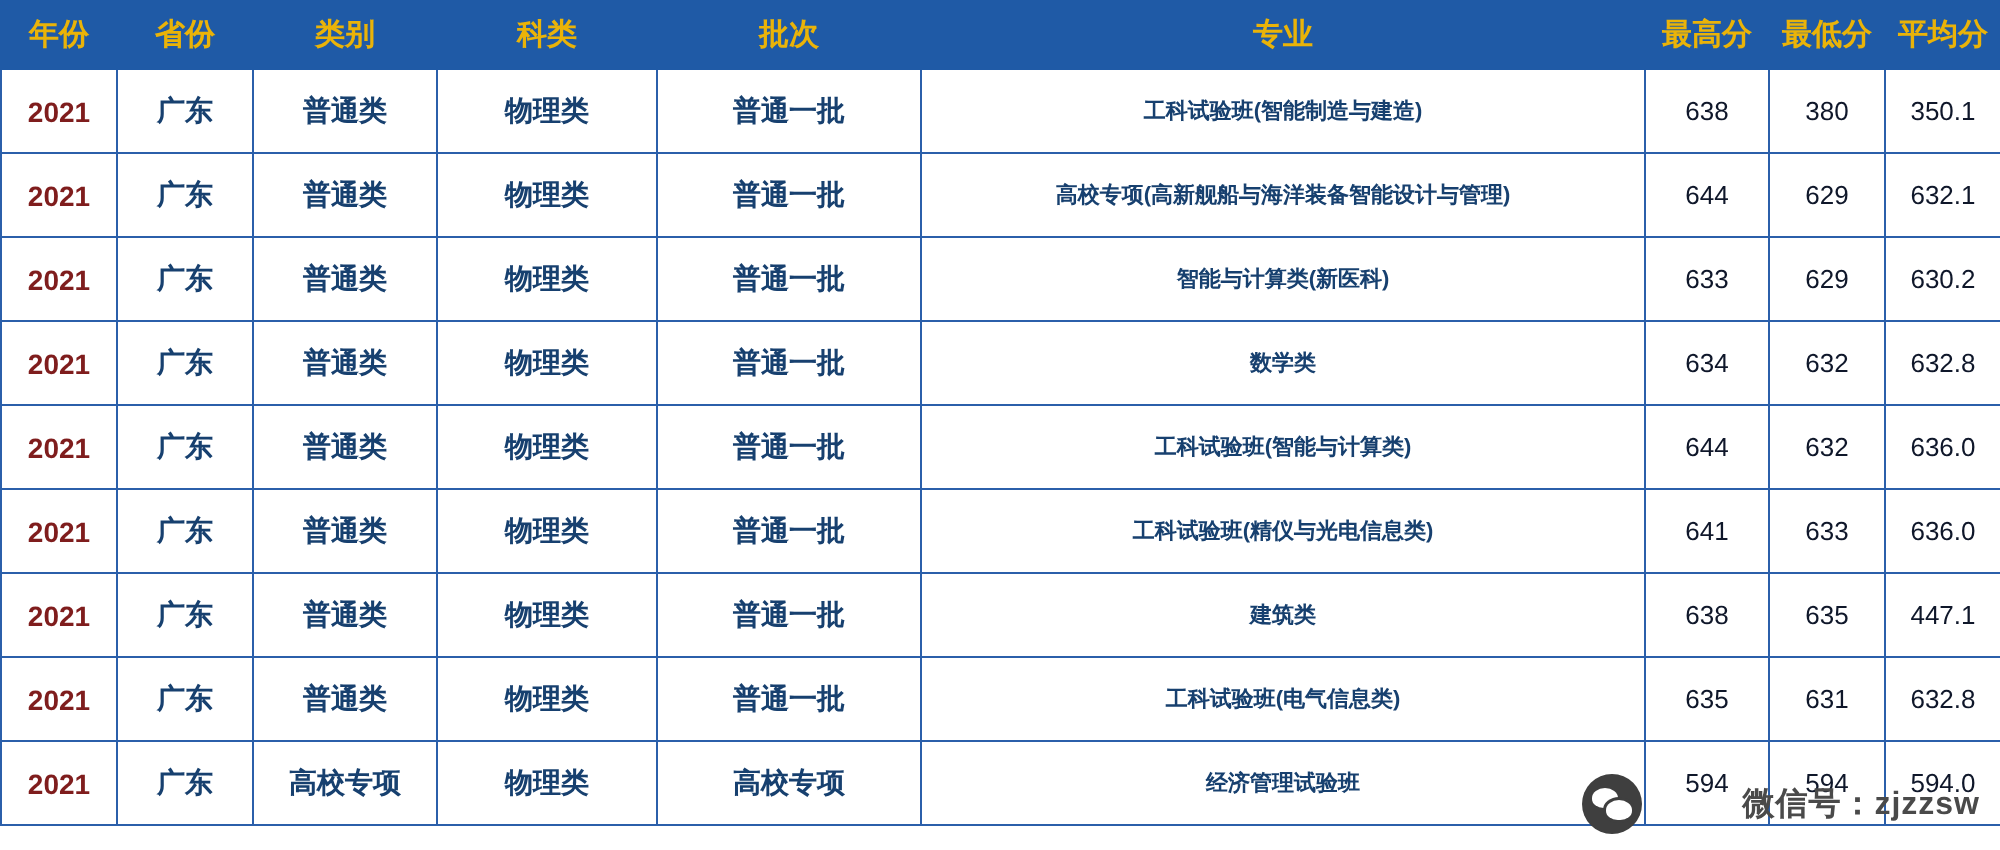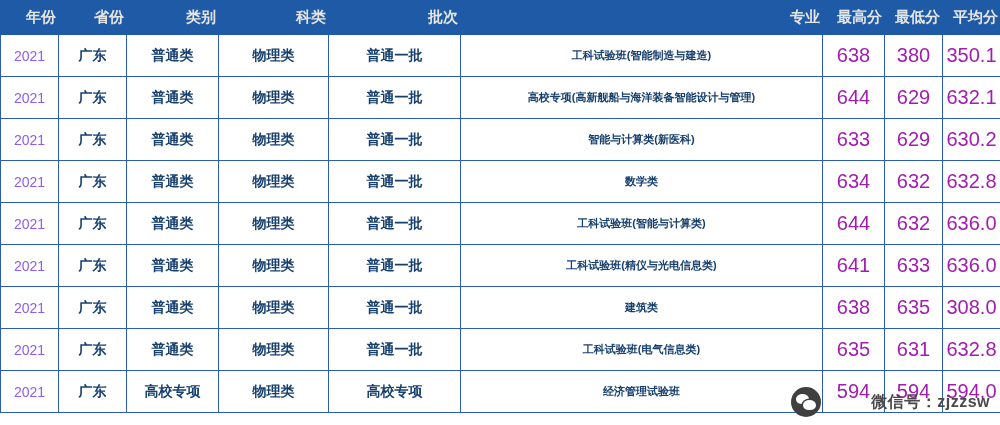--- a/index.html
+++ b/index.html
@@ -28,46 +28,45 @@
   table.score-table td {
     border: 1px solid #2b5faa;
     text-align: center;
     vertical-align: middle;
     padding: 0 2px;
     overflow: hidden;
     white-space: nowrap;
   }
   table.score-table thead th {
     background: #1f5aa6;
-    color: #e5e5e5;
+    color: #eab308;
     font-weight: bold;
     height: 34px;
     font-size: 15px;
     border-color: #1f5aa6;
-    text-align: right;
   }
   table.score-table tbody td {
     height: 42px;
     background: #ffffff;
     color: #17406f;
     font-weight: bold;
     font-size: 14px;
   }
   table.score-table tbody td.major {
     font-size: 11px;
   }
   table.score-table tbody td.year {
-    font-weight: normal;
-    color: #8b5cf6;
+    font-weight: bold;
+    color: #7f1d1d;
     font-size: 14px;
   }
   table.score-table tbody td.num {
     font-weight: normal;
-    font-size: 20px;
-    color: #a21caf;
+    font-size: 13px;
+    color: #0f172a;
   }
   
   col.c-year   { width: 58px; }
   col.c-prov   { width: 68px; }
   col.c-cat    { width: 92px; }
   col.c-sub    { width: 110px; }
   col.c-batch  { width: 132px; }
   col.c-major  { width: 362px; }
   col.c-max    { width: 62px; }
   col.c-min    { width: 58px; }
@@ -215,21 +214,21 @@
       </tr>
       <tr>
         <td class="year">2021</td>
         <td>广东</td>
         <td>普通类</td>
         <td>物理类</td>
         <td>普通一批</td>
         <td class="major">建筑类</td>
         <td class="num">638</td>
         <td class="num">635</td>
-        <td class="num">308.0</td>
+        <td class="num">447.1</td>
       </tr>
       <tr>
         <td class="year">2021</td>
         <td>广东</td>
         <td>普通类</td>
         <td>物理类</td>
         <td>普通一批</td>
         <td class="major">工科试验班(电气信息类)</td>
         <td class="num">635</td>
         <td class="num">631</td>

